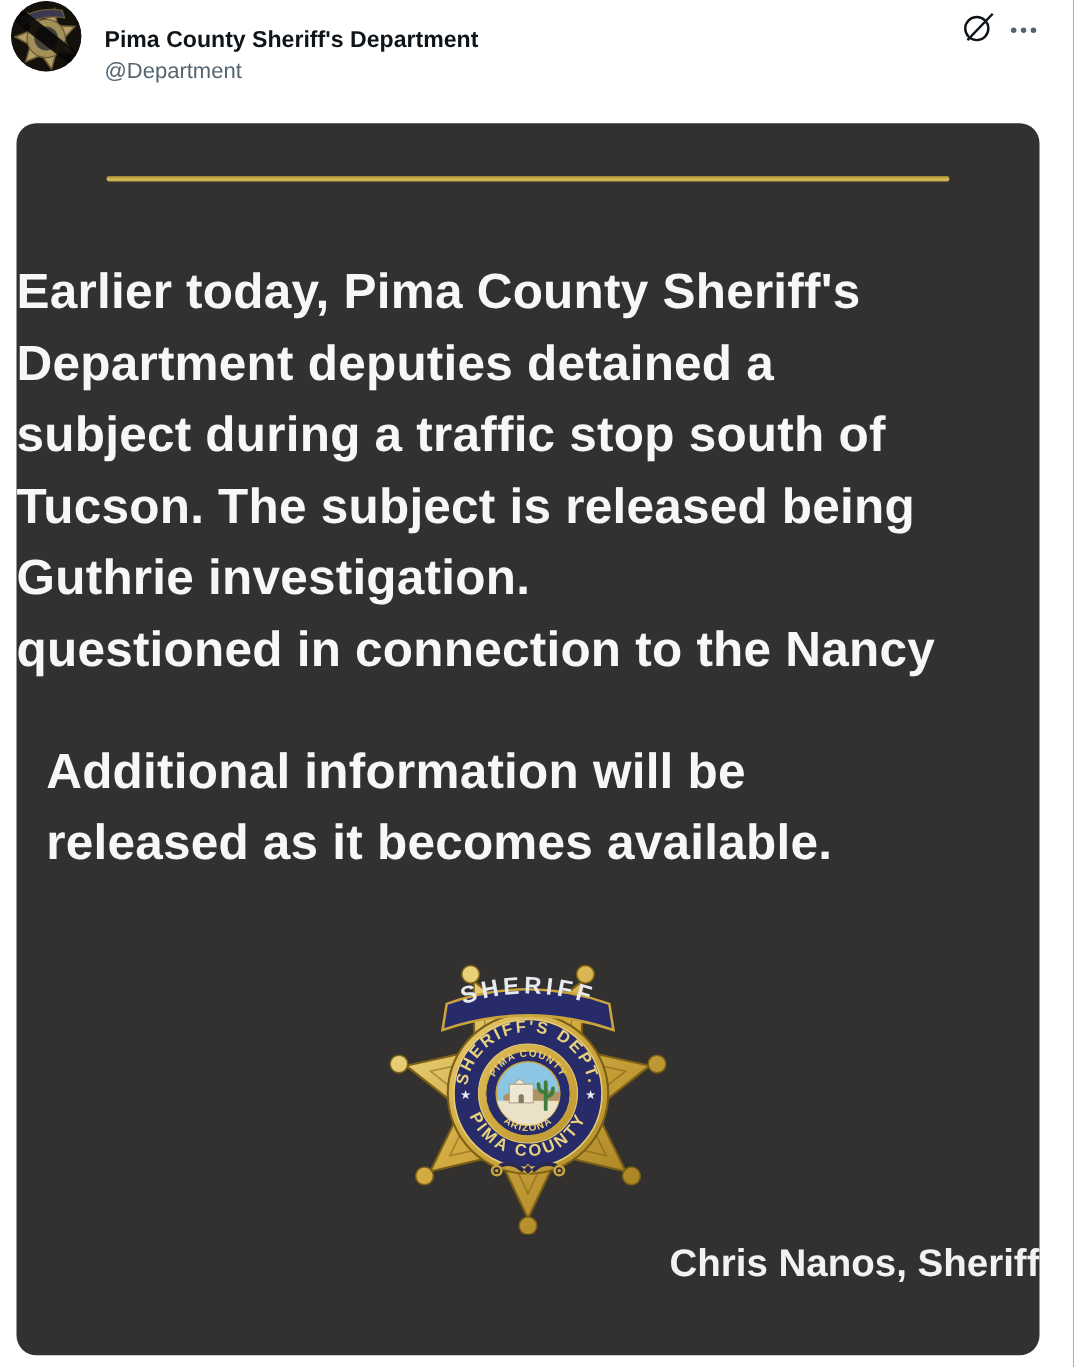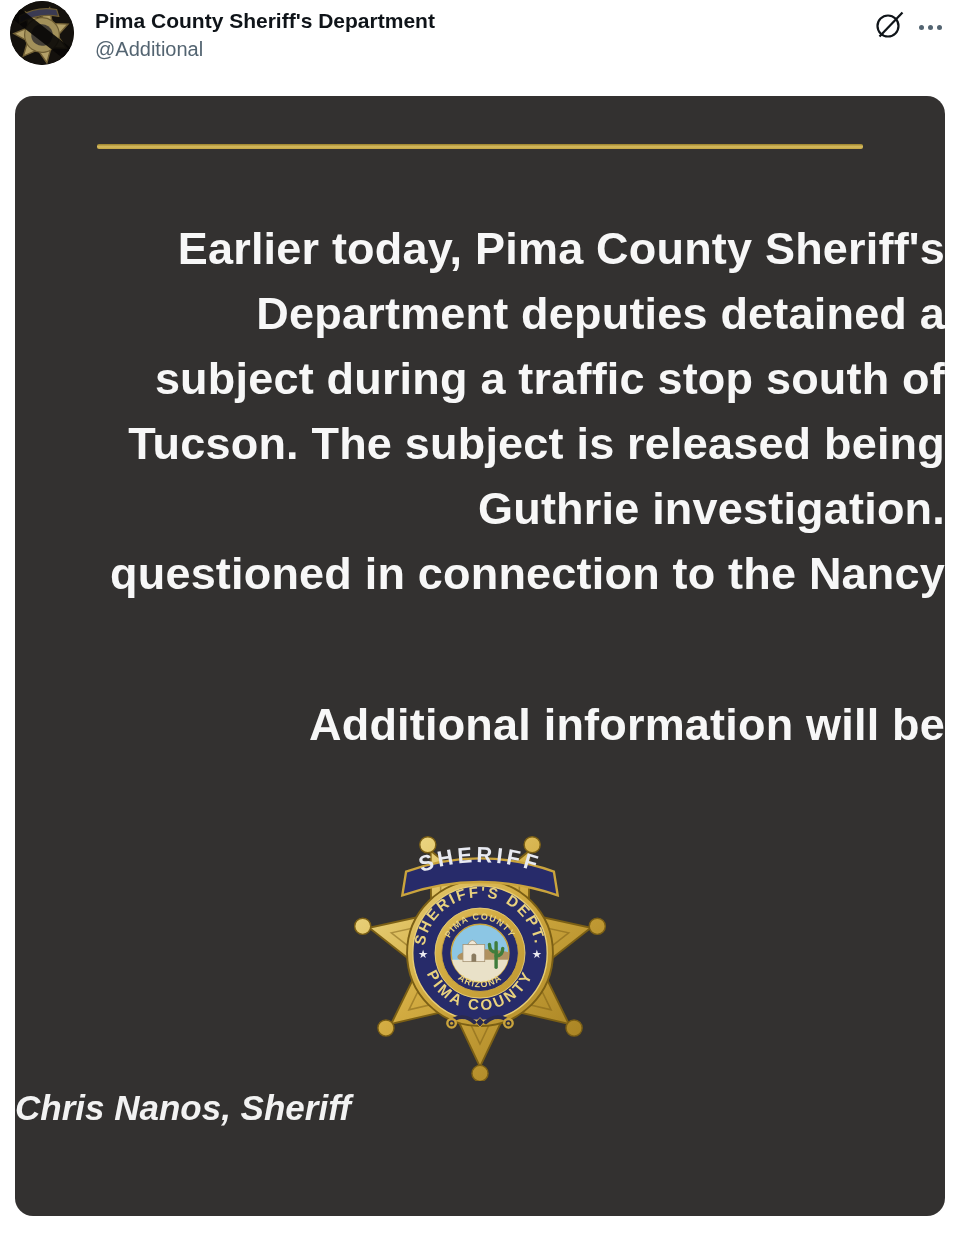--- a/index.html
+++ b/index.html
@@ -2,21 +2,21 @@
 <html><head>
 <meta charset="utf-8">
 <style>
   html,body{margin:0;padding:0;}
   body{
     width:976px;height:1243px;overflow:hidden;background:#ffffff;
     font-family:"Liberation Sans","DejaVu Sans",sans-serif;
     -webkit-font-smoothing:antialiased;
   }
   .tweet{position:relative;width:976px;}
-  .tweet-header{position:relative;height:70px;padding-top:2px;}
+  .tweet-header{position:relative;height:70px;padding-top:18px;}
   .avatar{
     position:absolute;left:10px;top:1px;width:64px;height:64px;border-radius:50%;
     overflow:hidden;background:#14110d;cursor:pointer;
   }
   .author-block{margin-left:95px;padding-top:5px;}
   .author-name{font-size:21px;font-weight:700;color:#0f1419;line-height:28px;cursor:pointer;}
   .author-handle{font-size:20px;color:#536471;line-height:28px;}
   .header-icons{position:absolute;right:34px;top:8px;display:flex;align-items:center;gap:14px;}
   .icon-btn{display:flex;align-items:center;justify-content:center;cursor:pointer;background:none;border:none;padding:0;}
   .more-dots{display:flex;gap:4px;align-items:center;padding-top:6px;}
@@ -24,30 +24,30 @@
   .tweet-body{margin:26px 8px 0 8px;font-size:24px;line-height:30px;color:#0f1419;}
   
   .card{
     margin:24px 0 0 15px;width:930px;height:1120px;border-radius:18px;
     background:#333130;overflow:hidden;cursor:pointer;
   }
   .gold-divider{
     margin:48px auto 0 auto;width:766px;height:5px;border-radius:2px;
     background:linear-gradient(#9c822c,#d6bb5e 55%,#c3a545);
   }
-  .stmt{margin-top:67px;text-align:right;}
-  .stmt.p2{margin-top:86px;}
+  .stmt{margin-top:67px;text-align:left;}
+  .stmt.p2{margin-top:46px;padding-left:27px;}
   .stmt .line{
     font-size:45px;font-weight:700;line-height:65px;color:#f7f7f7;
     white-space:nowrap;letter-spacing:.2px;
   }
   .badge-wrap{margin-top:72px;display:flex;justify-content:center;}
   .caption{
-    margin-top:4px;text-align:left;font-size:35px;line-height:46px;
-    font-style:italic;font-weight:600;color:#f2f2f2;
+    margin-top:4px;text-align:right;font-size:35px;line-height:46px;
+    font-weight:600;color:#f2f2f2;
   }
   svg text{font-family:"Liberation Sans","DejaVu Sans",sans-serif;}
 </style>
 </head>
 <body>
 
 <div class="tweet">
 
   <div class="tweet-header">
     <div class="avatar">
@@ -64,21 +64,21 @@
             <circle r="74" fill="#a2905a" stroke="#6e5d33" stroke-width="5"></circle>
             <circle r="46" fill="#454038"></circle>
             <path d="M -80,-96 Q 0,-126 80,-96 L 84,-66 Q 0,-96 -84,-66 Z" fill="#3a3a52" stroke="#6e5d33" stroke-width="5"></path>
           </g>
           <rect x="-12" y="26" width="110" height="13" fill="rgba(8,7,5,0.9)" transform="rotate(38 32 32)"></rect>
         </g>
       </svg>
     </div>
     <div class="author-block">
       <div class="author-name">Pima County Sheriff's Department</div>
-      <div class="author-handle">@Additional</div>
+      <div class="author-handle">@Department</div>
     </div>
     <div class="header-icons">
       <button class="icon-btn" aria-label="Grok">
         <svg width="30" height="32" viewBox="0 0 30 32">
           <circle cx="13" cy="18" r="10.5" fill="none" stroke="#0f1419" stroke-width="2.2"></circle>
           <line x1="4.5" y1="28.5" x2="27.5" y2="4.5" stroke="#0f1419" stroke-width="2.2"></line>
         </svg>
       </button>
       <button class="icon-btn" aria-label="More">
         <span class="more-dots">
@@ -98,20 +98,21 @@
         <div class="line">Earlier today, Pima County Sheriff's</div>
         <div class="line">Department deputies detained a</div>
         <div class="line">subject during a traffic stop south of</div>
         <div class="line">Tucson. The subject is released being</div>
         <div class="line">Guthrie investigation.</div>
         <div class="line">questioned in connection to the Nancy</div>
       </div>
 
     <div class="stmt p2">
         <div class="line">Additional information will be</div>
+        <div class="line">released as it becomes available.</div>
       </div>
 
     <div class="badge-wrap">
       <svg width="256" height="252" viewBox="-135 -131 270 266">
         <defs>
           <linearGradient id="gold" gradientUnits="userSpaceOnUse" x1="-110" y1="-110" x2="110" y2="120">
             <stop offset="0" stop-color="#f0dd8d"></stop>
             <stop offset="0.45" stop-color="#d2ab41"></stop>
             <stop offset="1" stop-color="#a37e1f"></stop>
           </linearGradient>

